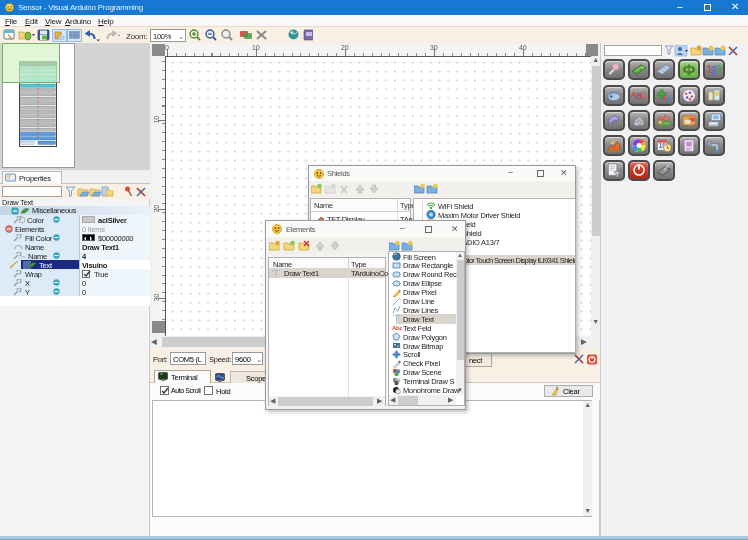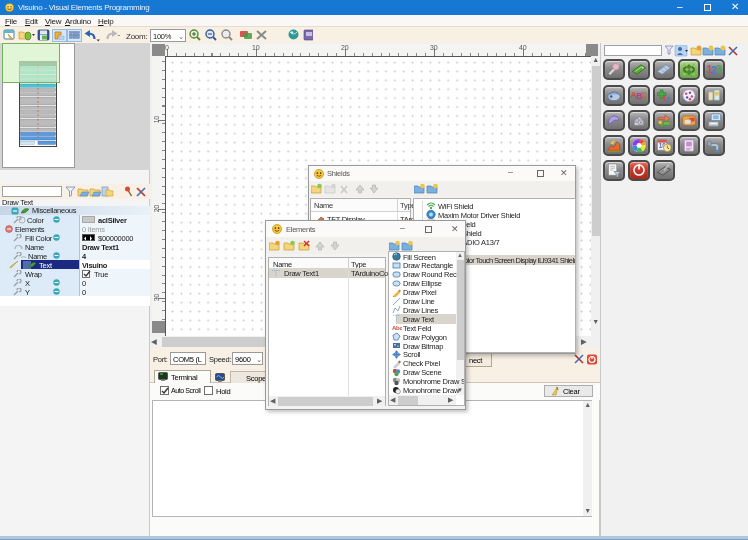--- a/index.html
+++ b/index.html
@@ -12,21 +12,21 @@
 <body>
 
 <div class="abs" style="left:0;top:0;width:748px;height:15px;background:#1678d3;">
   <svg class="abs" style="left:5px;top:3px" width="9" height="9" viewBox="0 0 11 11">
     <circle cx="5.5" cy="5.5" r="5" fill="#f9c83c" stroke="#b8860b" stroke-width="0.7"></circle>
     <ellipse cx="5.5" cy="4" rx="4" ry="2" fill="#fde68a"></ellipse>
     <circle cx="3.7" cy="4.6" r="0.8" fill="#4a2f00"></circle>
     <circle cx="7.3" cy="4.6" r="0.8" fill="#4a2f00"></circle>
     <path d="M3 7 Q5.5 9 8 7" stroke="#4a2f00" stroke-width="0.8" fill="none"></path>
   </svg>
-  <div class="abs tx" style="left:18px;top:3px;font-size:8px;color:#eaf2fb;">Visuino - Visual Elements Programming</div>
+  <div class="abs tx" style="left:18px;top:3px;font-size:8px;color:#eaf2fb;">Sensor - Visual Arduino Programming</div>
   <div class="abs tx" style="left:677px;top:1px;font-size:10px;color:#fff;">–</div>
   <div class="abs" style="left:704px;top:4px;width:7px;height:7px;border:1px solid #fff;"></div>
   <div class="abs tx" style="left:731px;top:1px;font-size:10px;color:#fff;">✕</div>
 </div>
 
 <div class="abs" style="left:0;top:15px;width:748px;height:11px;background:#f9f8f7;font-size:8px;color:#1a1a1a;">
   <span class="abs" style="left:5px;top:2px"><u>F</u>ile</span>
   <span class="abs" style="left:25px;top:2px"><u>E</u>dit</span>
   <span class="abs" style="left:45px;top:2px"><u>V</u>iew</span>
   <span class="abs" style="left:65px;top:2px"><u>A</u>rduino</span>
@@ -144,20 +144,27 @@
       <rect x="1.5" y="71.4" width="35" height="3.2" fill="#5a9ade" stroke="#2a60a9" stroke-width="0.4"></rect>
       <rect x="1.5" y="75.8" width="35" height="3.2" fill="#5a9ade" stroke="#2a60a9" stroke-width="0.4"></rect>
       <rect x="19" y="80.2" width="17.5" height="3.2" fill="#5a9ade" stroke="#2a60a9" stroke-width="0.4"></rect>
       <rect x="1.5" y="80.2" width="14" height="3.2" fill="#cfe4f4" stroke="#8aaac8" stroke-width="0.4"></rect>
     </g>
     <line x1="19" y1="5" x2="19" y2="80" stroke="#d04a3a" stroke-width="0.8" stroke-dasharray="1.6,2.8"></line>
   </svg>
 
   <div class="abs" style="left:2px;top:0;width:58px;height:40px;background:rgba(214,242,198,0.72);border:1px solid #79af60;"></div>
 
+  <div class="abs" style="left:0;top:127px;width:150px;height:14px;background:#f0f0f0;border-bottom:1px solid #c0c0c0;">
+    <div class="abs" style="left:2px;top:1px;width:60px;height:13px;background:#fbfbfb;border:1px solid #b8b8b8;border-bottom:none;font-size:7.5px;color:#222;padding:2px 0 0 16px;">Properties</div>
+    <svg class="abs" style="left:5px;top:3px" width="11" height="9" viewBox="0 0 11 9">
+      <rect x="0.5" y="1" width="10" height="7" rx="1" fill="#e8f0f8" stroke="#4a7ca8" stroke-width="0.8"></rect>
+      <path d="M2 3 l4 0 M2 5 l3 0" stroke="#e8a030" stroke-width="1"></path>
+    </svg>
+  </div>
 
   <div class="abs" style="left:0;top:141px;width:150px;height:15px;background:#f8f0e5;">
     <div class="abs" style="left:2px;top:2px;width:60px;height:11px;background:#fff;border:1px solid #a0a0a0;"></div>
     <svg class="abs" style="left:66px;top:2px" width="82" height="12" viewBox="0 0 82 12">
       <path d="M0 1 L9 1 L5.5 5 L5.5 9.5 L3.5 10.5 L3.5 5 Z" fill="#eef4fa" stroke="#6a8ab0" stroke-width="0.8"></path>
       <g transform="translate(12,0)">
           <path d="M0 3 L4 3 L5 4 L10 4 L10 10 L0 10 Z" fill="#f3d57a" stroke="#c79b3b" stroke-width="0.7"></path>
           <path d="M2 10 L4 6 L11 6 L9 10 Z" fill="#7ab0e0" stroke="#4a80b0" stroke-width="0.5"></path>
         </g>
       <g transform="translate(24,0)">
@@ -934,21 +941,21 @@
             <circle cx="4.5" cy="6" r="2.2" fill="#4aa84a"></circle>
           </svg>
           <span class="abs tx" style="left:14px;top:0.5px;">Draw Scene</span>
         </div>
       <div class="abs" style="left:0;top:124.6px;height:9px;">
           <svg class="abs" style="left:3px" width="9" height="9" viewBox="0 0 9 9">
             <circle cx="3" cy="3" r="2.2" fill="#888"></circle>
             <circle cx="6" cy="3.5" r="2.2" fill="#bbb"></circle>
             <circle cx="4.5" cy="6" r="2.2" fill="#555"></circle>
           </svg>
-          <span class="abs tx" style="left:14px;top:0.5px;">Monohrome Draw S</span>
+          <span class="abs tx" style="left:14px;top:0.5px;">Terminal Draw S</span>
         </div>
       <div class="abs" style="left:0;top:133.5px;height:9px;">
           <svg class="abs" style="left:3px" width="9" height="9" viewBox="0 0 9 9">
             <circle cx="4" cy="4" r="3" fill="#222"></circle>
             <circle cx="6" cy="5.5" r="2.4" fill="#eee" stroke="#555" stroke-width="0.5"></circle>
           </svg>
           <span class="abs tx" style="left:14px;top:0.5px;">Monohrome Draw</span>
         </div>
     </div>
   </div>

